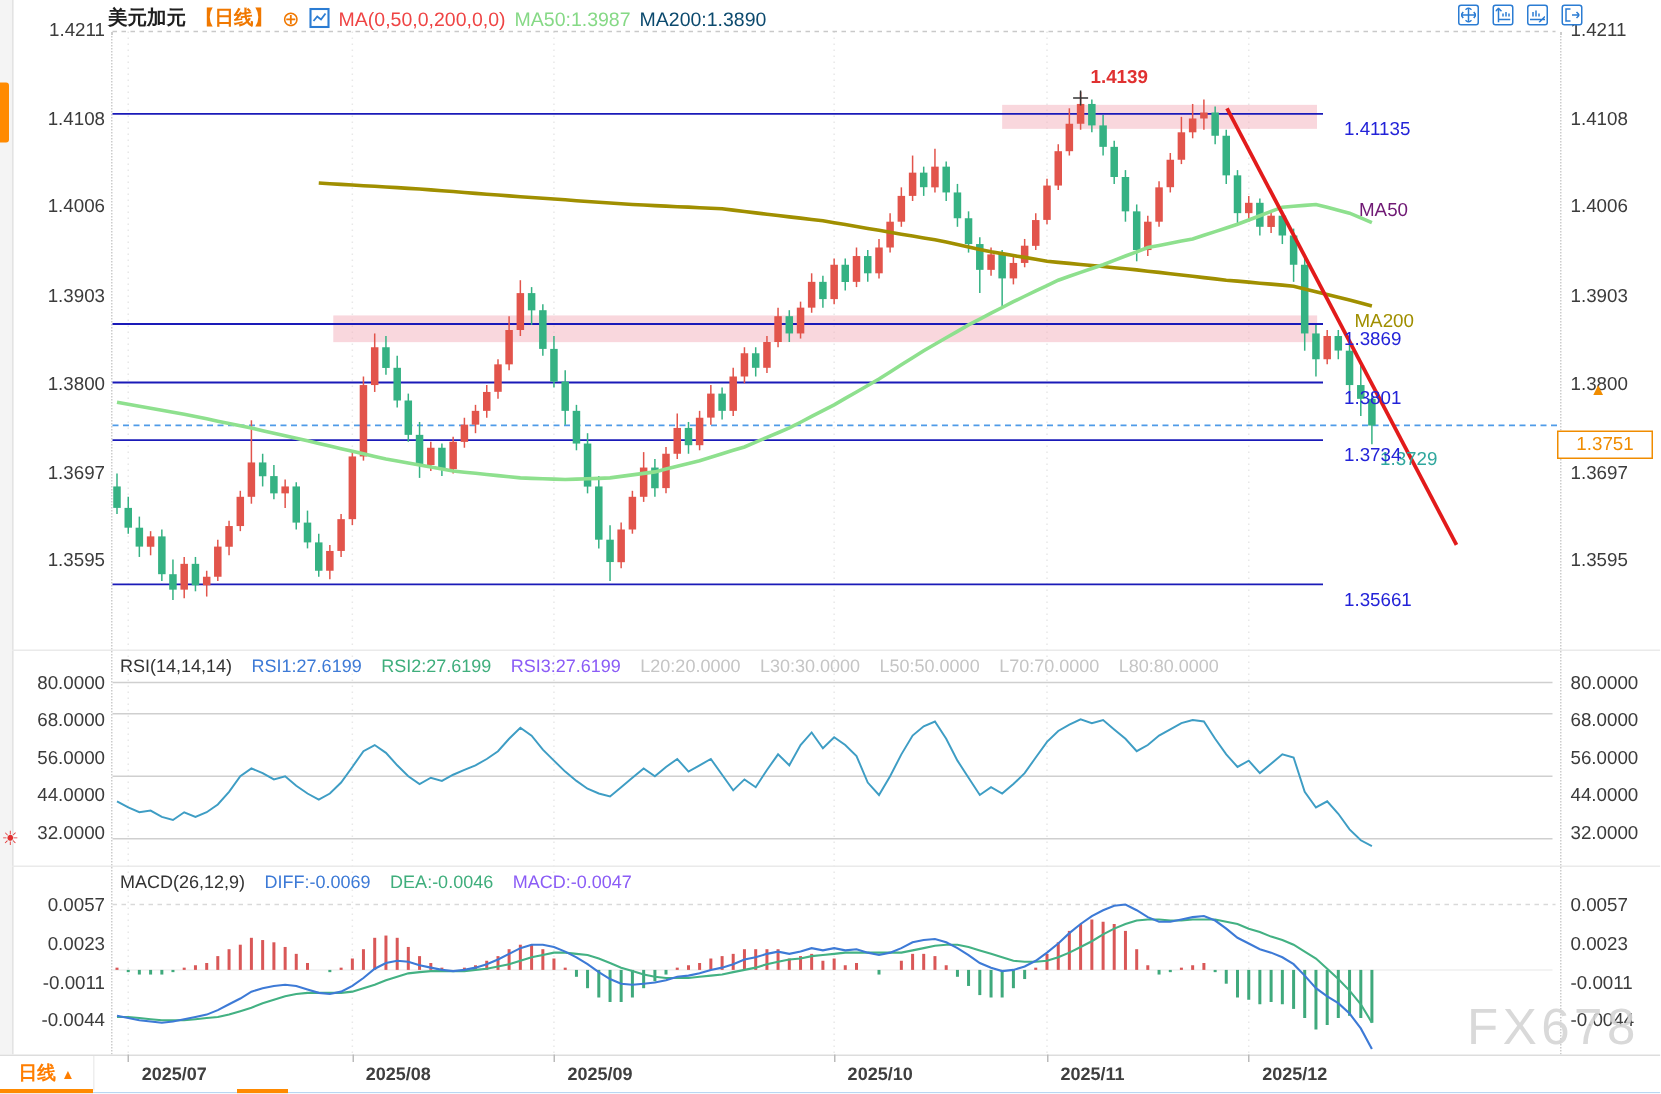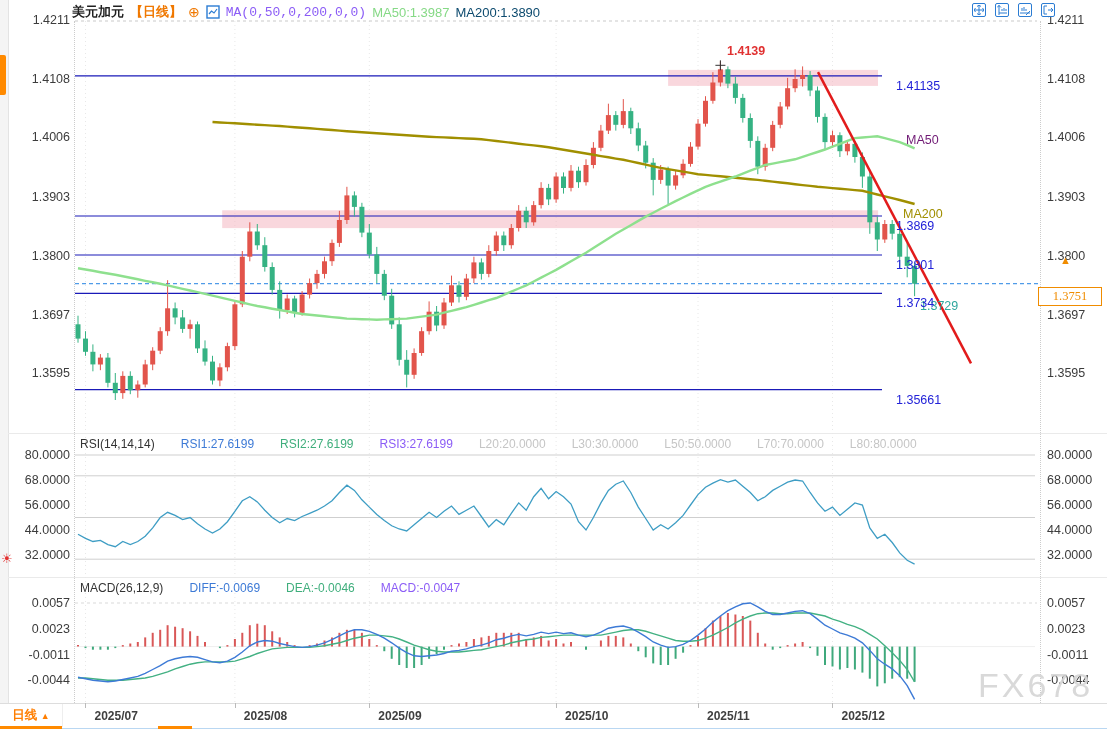--- a/index.html
+++ b/index.html
@@ -8,39 +8,39 @@
   
   .left-strip{position:absolute;left:0;top:0;width:8px;height:703px;background:#f4f4f4;border-right:1px solid #e3e3e3;}
   .strip-handle{position:absolute;left:0;top:55px;width:6px;height:40px;background:#ff8a00;border-radius:0 2px 2px 0;}
   .settings-icon{position:absolute;left:1px;top:552px;font-size:13px;color:#e23030;line-height:14px;cursor:pointer;z-index:6;}
   
   .hdr{position:absolute;left:72px;top:4px;height:16px;display:flex;align-items:center;gap:6px;font-size:13px;white-space:nowrap;z-index:5;}
   .hdr-sym{color:#1f1f1f;font-weight:700;}
   .hdr-period{color:#f07800;font-weight:700;cursor:pointer;}
   .hdr-plus{color:#f07800;font-size:14px;cursor:pointer;line-height:13px;}
   .hdr-chart-ic{display:inline-flex;cursor:pointer;}
-  .hdr-ma{color:#8b5cf6;font-family:Liberation Mono, monospace;}
+  .hdr-ma{color:#ef4444;}
   .hdr-ma50{color:#86d986;}
   .hdr-ma200{color:#0c4a6e;}
   
   .toolbar{position:absolute;left:972px;top:3px;display:flex;gap:9px;z-index:5;}
   .tb-btn{width:14px;height:14px;border:1px solid #2b7cd3;border-radius:2px;display:flex;align-items:center;justify-content:center;cursor:pointer;background:#fff;box-sizing:border-box;}
   
   .axis-lbl{position:absolute;font-size:12.5px;color:#3c3c3c;line-height:14px;}
   .axis-left{left:6px;width:64px;text-align:right;}
   .axis-right{left:1047px;width:60px;text-align:left;}
   .nav-lbl{position:absolute;font-size:12.5px;color:#2323d8;line-height:13px;white-space:nowrap;z-index:4;}
   .teal-lbl{position:absolute;font-size:12.5px;color:#2fa79d;line-height:13px;z-index:3;}
   .ma-tag{position:absolute;font-size:12.5px;line-height:13px;z-index:4;}
   .high-lbl{position:absolute;font-size:12.5px;font-weight:700;color:#e03131;z-index:4;}
   .price-box{position:absolute;left:1038px;width:62px;height:17px;border:1.5px solid #f08c00;background:#fff;color:#f08c00;
-             font-size:12.5px;line-height:17px;text-align:center;z-index:6;font-family:Liberation Serif, serif;}
+             font-size:12.5px;line-height:17px;text-align:center;z-index:6;}
   .price-arrow{position:absolute;left:1060px;top:254px;color:#f08c00;font-size:11px;cursor:pointer;z-index:6;}
   
-  .panel-legend{position:absolute;left:80px;display:flex;gap:26px;font-size:12px;white-space:nowrap;z-index:5;}
+  .panel-legend{position:absolute;left:80px;display:flex;gap:13px;font-size:12px;white-space:nowrap;z-index:5;}
   .lg-dark{color:#333;}
   .lg-blue{color:#3d7ad6;}
   .lg-green{color:#3fae7c;}
   .lg-cyan{color:#8b5cf6;}
   .lg-gray{color:#c5c5c5;}
   
   .sep{position:absolute;left:8px;right:0;height:1px;background:#eaeaea;}
   .vdot{position:absolute;top:21px;height:682px;width:0;border-left:1px dotted #ccc;}
   
   .date-axis{position:absolute;left:0;top:703px;width:1107px;height:26px;background:#fff;border-top:1px solid #ddd;box-sizing:border-box;}

